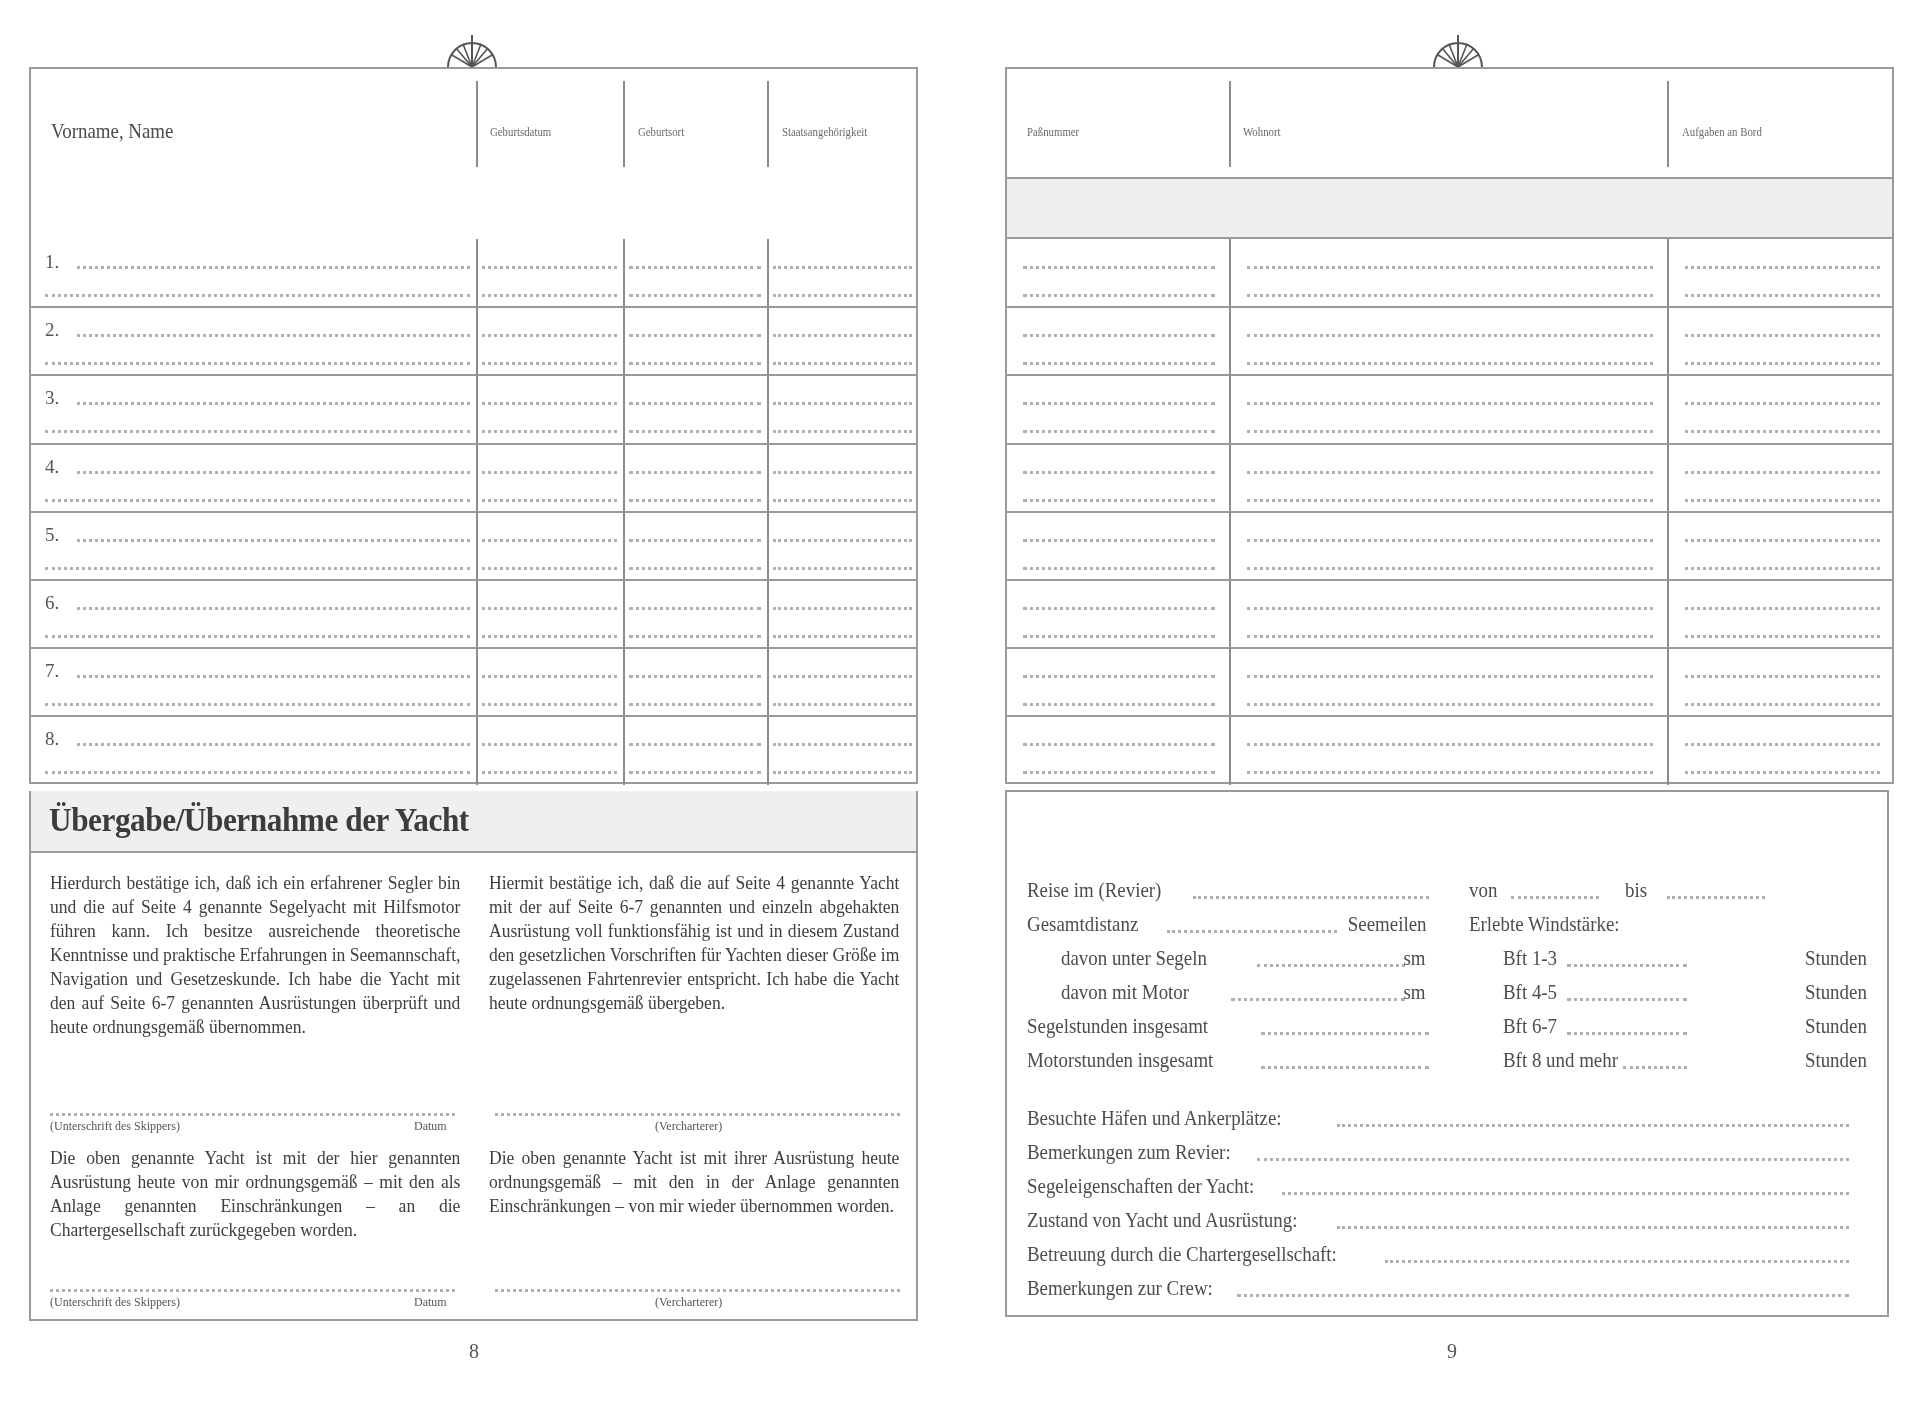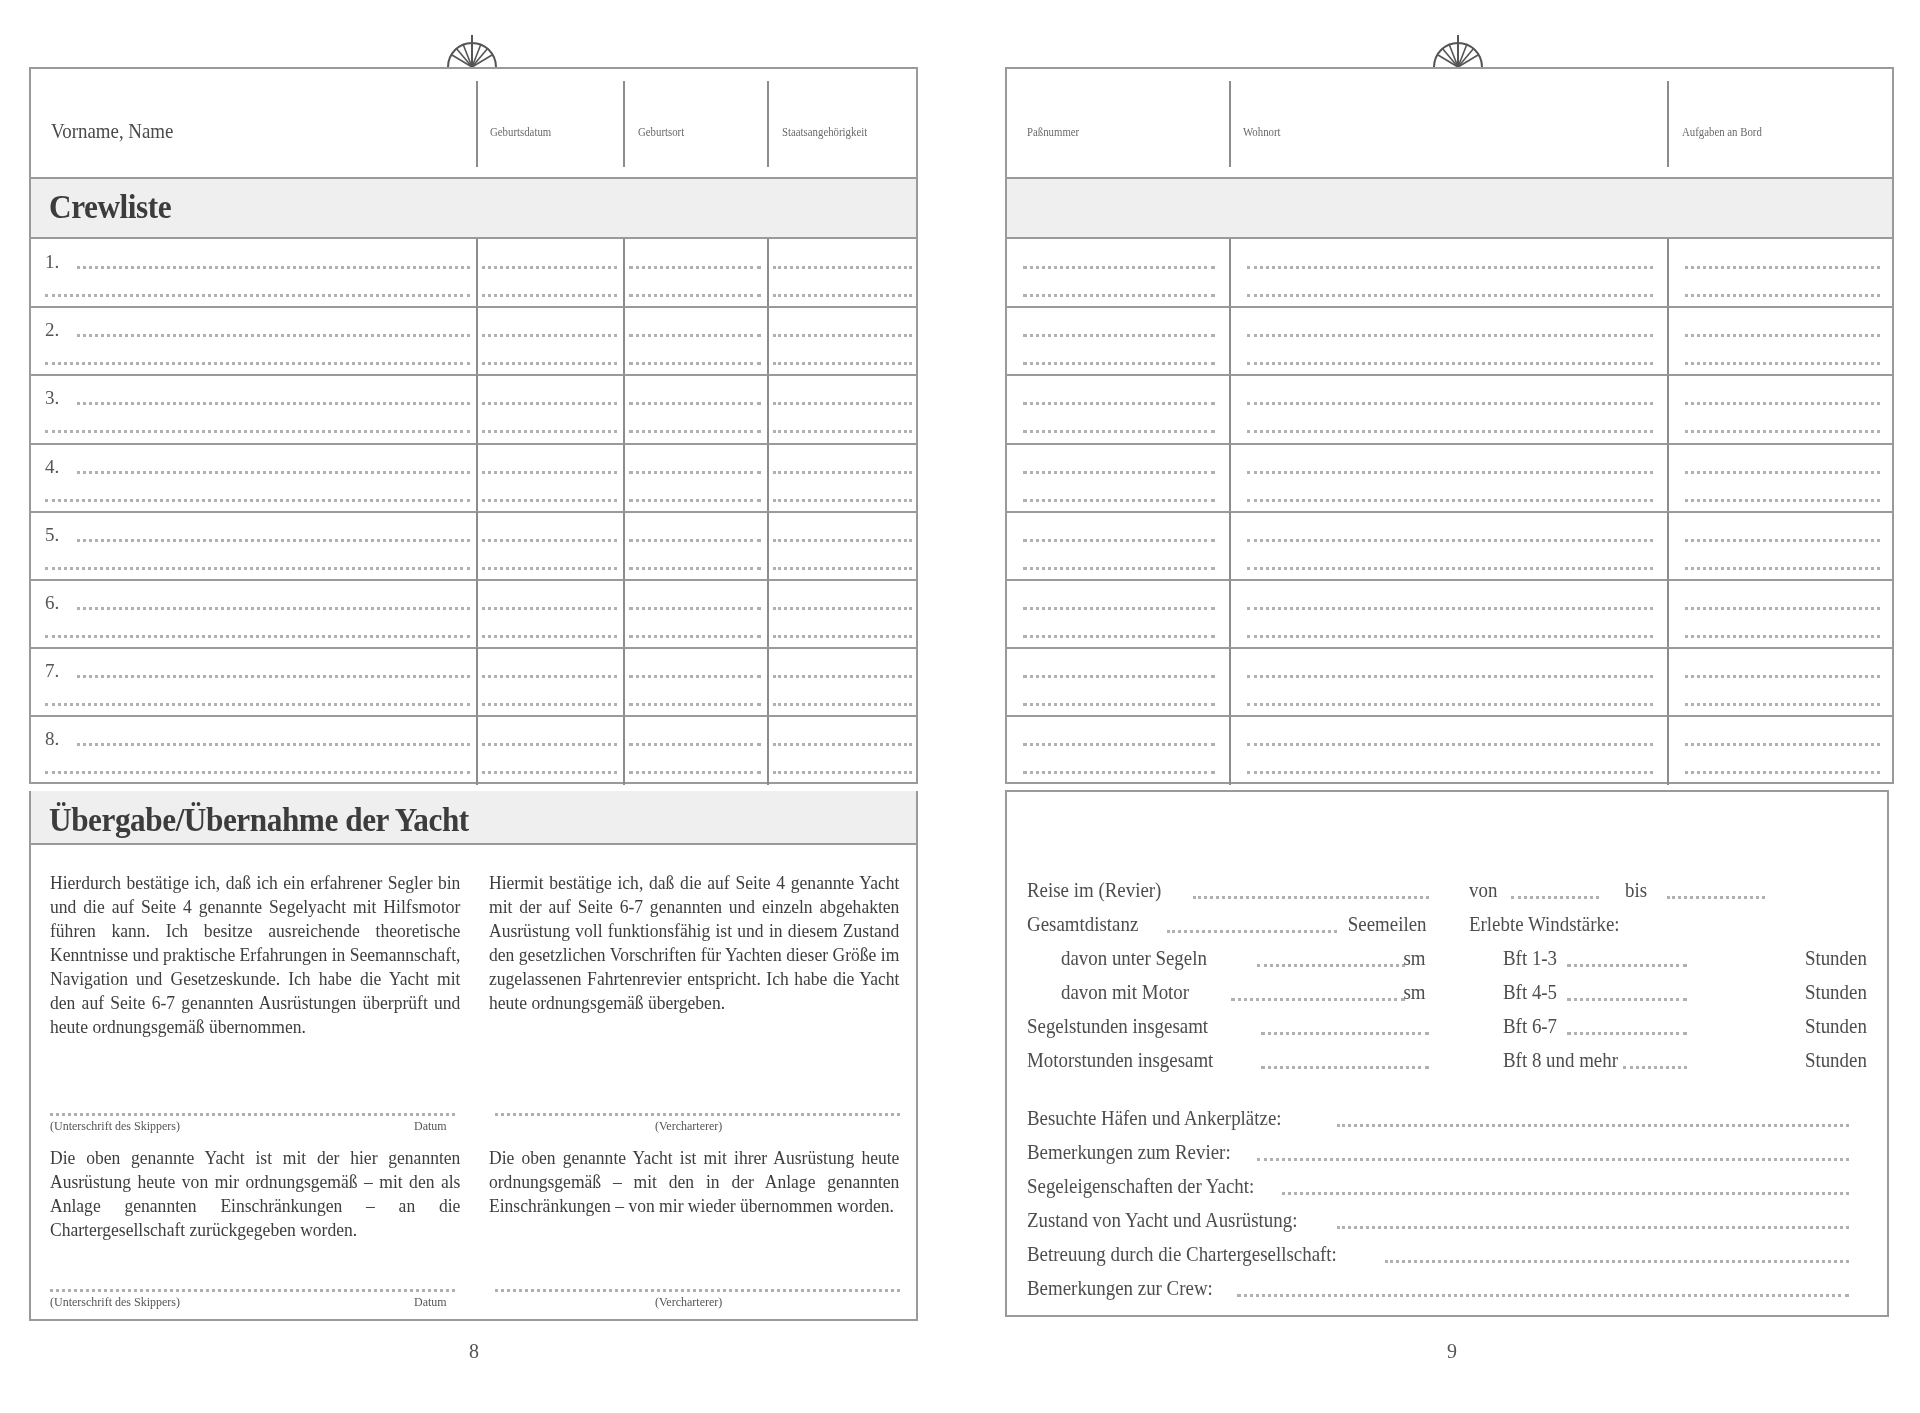--- a/index.html
+++ b/index.html
@@ -40,23 +40,20 @@
 <div class="box" style="left:29px; top:67px; width:889px; height:717px;">
 
   <div class="colhead colhead-big" style="left:20px; top:50px;">Vorname, Name</div>
   <div class="vline" style="left:445px; top:12px; height:86px;"></div>
   <div class="colhead" style="left:459px; top:56px;">Geburtsdatum</div>
   <div class="vline" style="left:592px; top:12px; height:86px;"></div>
   <div class="colhead" style="left:607px; top:56px;">Geburtsort</div>
   <div class="vline" style="left:736px; top:12px; height:86px;"></div>
   <div class="colhead" style="left:751px; top:56px;">Staatsangehörigkeit</div>
 
-  <div class="band" style="top:108px; height:62px;">
-    <div class="band-title" style="top:9px;">Crewliste</div>
-  </div>
 
   <div id="left-rows">
       <div style="position: absolute; left: 0px; right: 0px; top: 170px; height: 68.2px;">
         <div class="rownum" style="left: 14px; top: 12px;">1.</div>
         <div class="dots" style="left: 46px; top: 27px; width: 393px;"></div>
         <div class="dots" style="left: 14px; top: 55px; width: 425px;"></div>
         <div class="dots" style="left: 451px; top: 27px; width: 135px;"></div>
         <div class="dots" style="left: 451px; top: 55px; width: 135px;"></div>
         <div class="dots" style="left: 598px; top: 27px; width: 132px;"></div>
         <div class="dots" style="left: 598px; top: 55px; width: 132px;"></div>
@@ -168,21 +165,21 @@
         <div class="dots" style="left: 742px; top: 27px; width: 139px;"></div>
         <div class="dots" style="left: 742px; top: 55px; width: 139px;"></div>
         <div class="vline" style="left: 445px; top: 0px; height: 68.2px;"></div>
         <div class="vline" style="left: 592px; top: 0px; height: 68.2px;"></div>
         <div class="vline" style="left: 736px; top: 0px; height: 68.2px;"></div>
       </div>
     </div>
 </div>
 
 <div class="box" style="left:29px; top:791px; width:889px; height:530px;">
-  <div class="band" style="top:-2px; height:54px; border-top:none;">
+  <div class="band" style="top:-2px; height:62px; border-top:none;">
     <div class="band-title" style="top:10px;">Übergabe/Übernahme der Yacht</div>
   </div>
 
   <div class="para" style="left:19px; top:78px; width:456px;">Hierdurch bestätige ich, daß ich ein erfahrener Segler bin und die auf Seite 4 genannte Segelyacht mit Hilfsmotor führen kann. Ich besitze ausreichende theoretische Kenntnisse und praktische Erfahrungen in Seemannschaft, Navigation und Gesetzeskunde. Ich habe die Yacht mit den auf Seite 6-7 genannten Ausrüstungen überprüft und heute ordnungsgemäß übernommen.</div>
   <div class="para" style="left:458px; top:78px; width:456px;">Hiermit bestätige ich, daß die auf Seite 4 genannte Yacht mit der auf Seite 6-7 genannten und einzeln abgehakten Ausrüstung voll funktionsfähig ist und in diesem Zustand den gesetzlichen Vorschriften für Yachten dieser Größe im zugelassenen Fahrtenrevier entspricht. Ich habe die Yacht heute ordnungsgemäß übergeben.</div>
 
   <div class="dots" style="left:19px; top:320px; width:405px;"></div>
   <div class="sig" style="left:19px; top:326px;">(Unterschrift des Skippers)</div>
   <div class="sig" style="left:383px; top:326px;">Datum</div>
   <div class="dots" style="left:464px; top:320px; width:405px;"></div>

